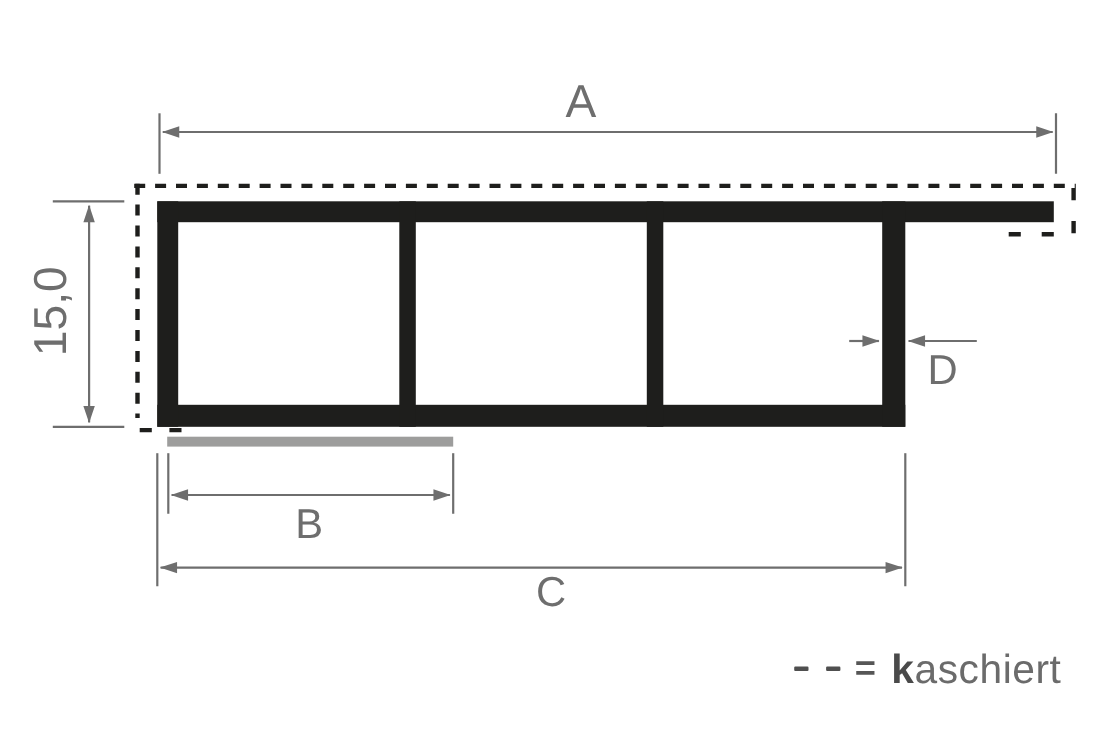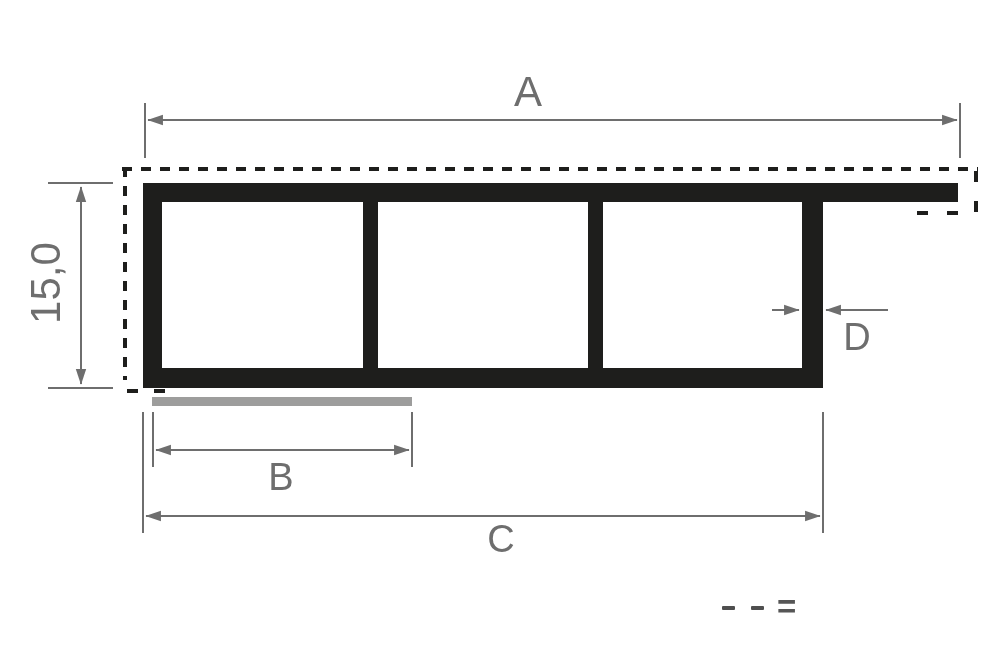--- a/index.html
+++ b/index.html
@@ -112,15 +112,16 @@
   <span class="lbl lbl-lg" style="left:528px; top:92px;">A</span>
   <span class="lbl lbl-lg lbl-rot" style="left:46px; top:283px;">15,0</span>
   <span class="lbl lbl-md" style="left:281px; top:477px;">B</span>
   <span class="lbl lbl-md" style="left:501px; top:539px;">C</span>
   <span class="lbl lbl-md" style="left:857px; top:337px;">D</span>
 
   <div class="legend">
     <span class="legend-dash d1"></span>
     <span class="legend-dash d2"></span>
     <span class="legend-equals">=</span>
+    <span class="legend-term"><b>k</b><span>aschiert</span></span>
   </div>
 
 </div>
 
 </body></html>

